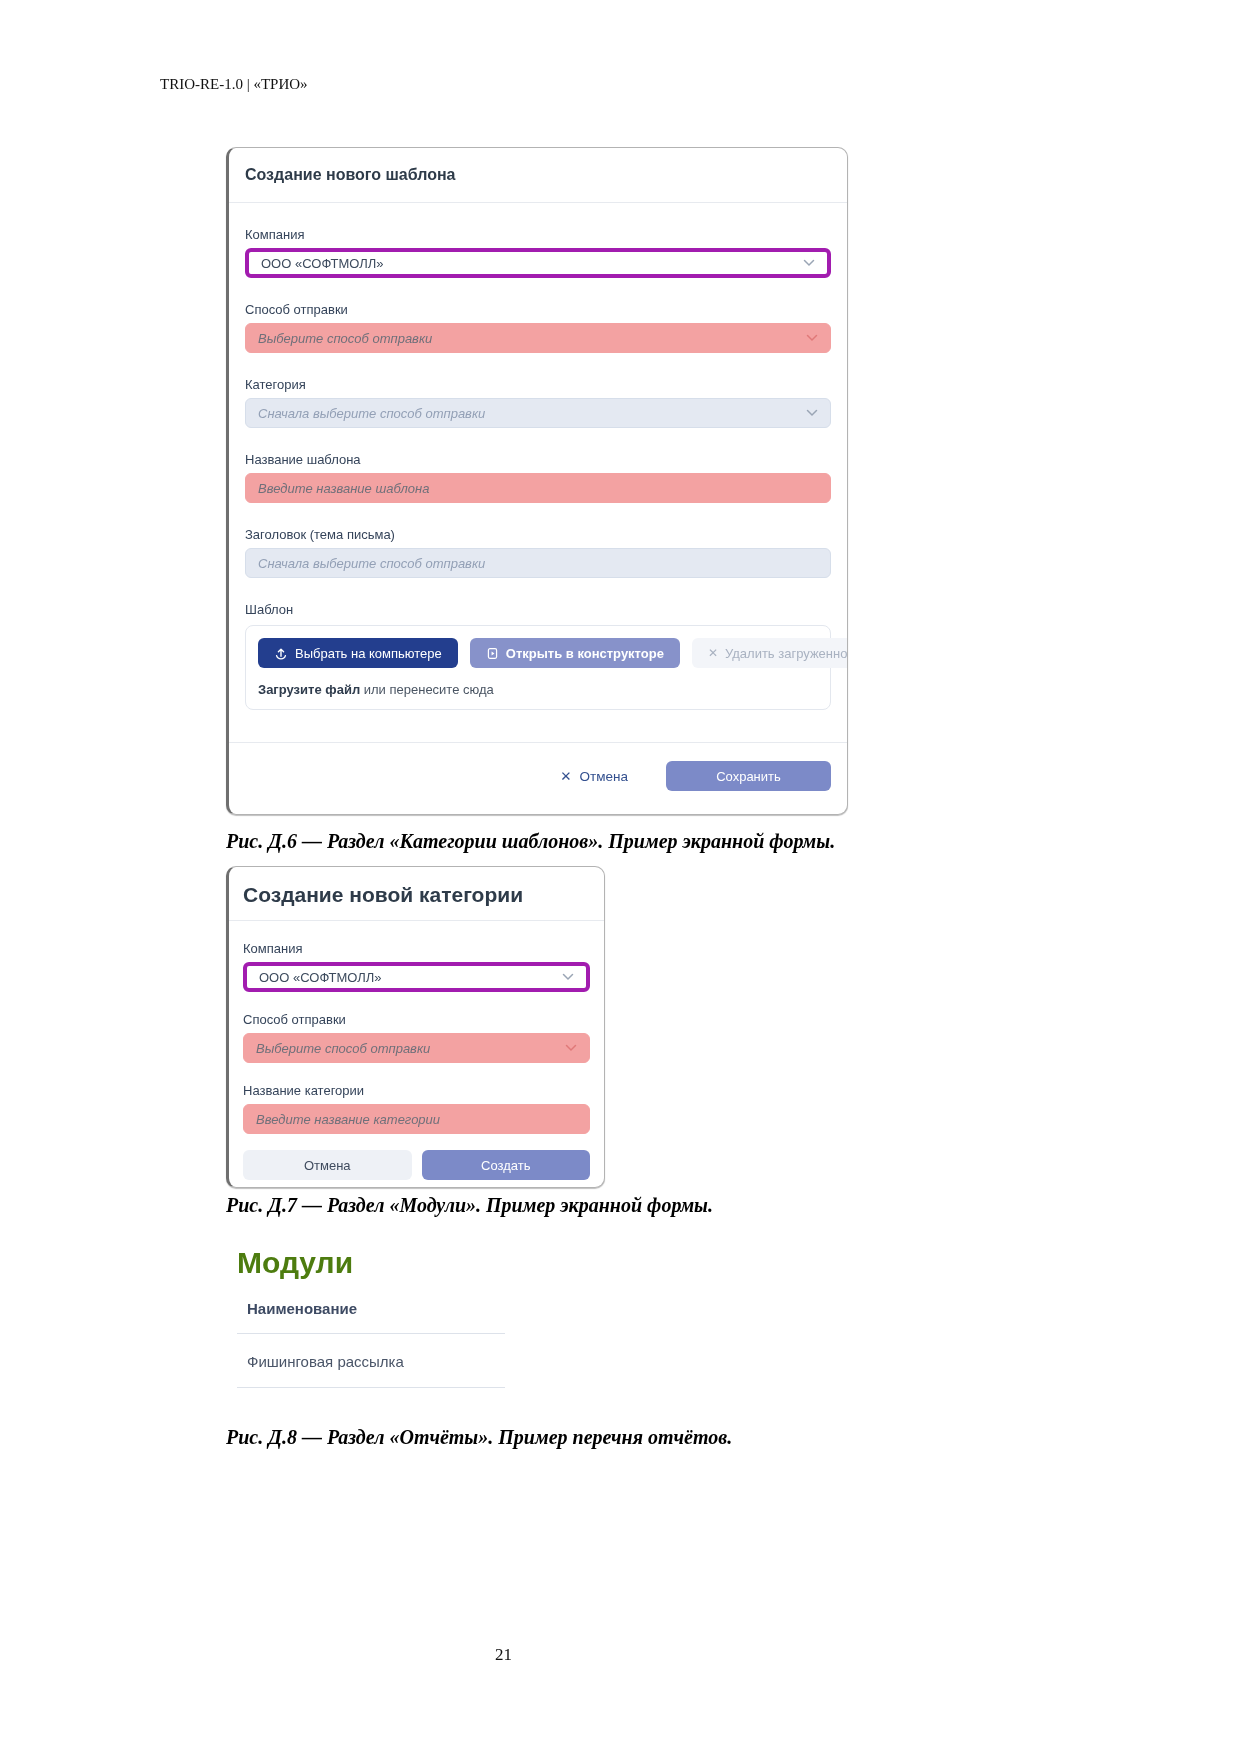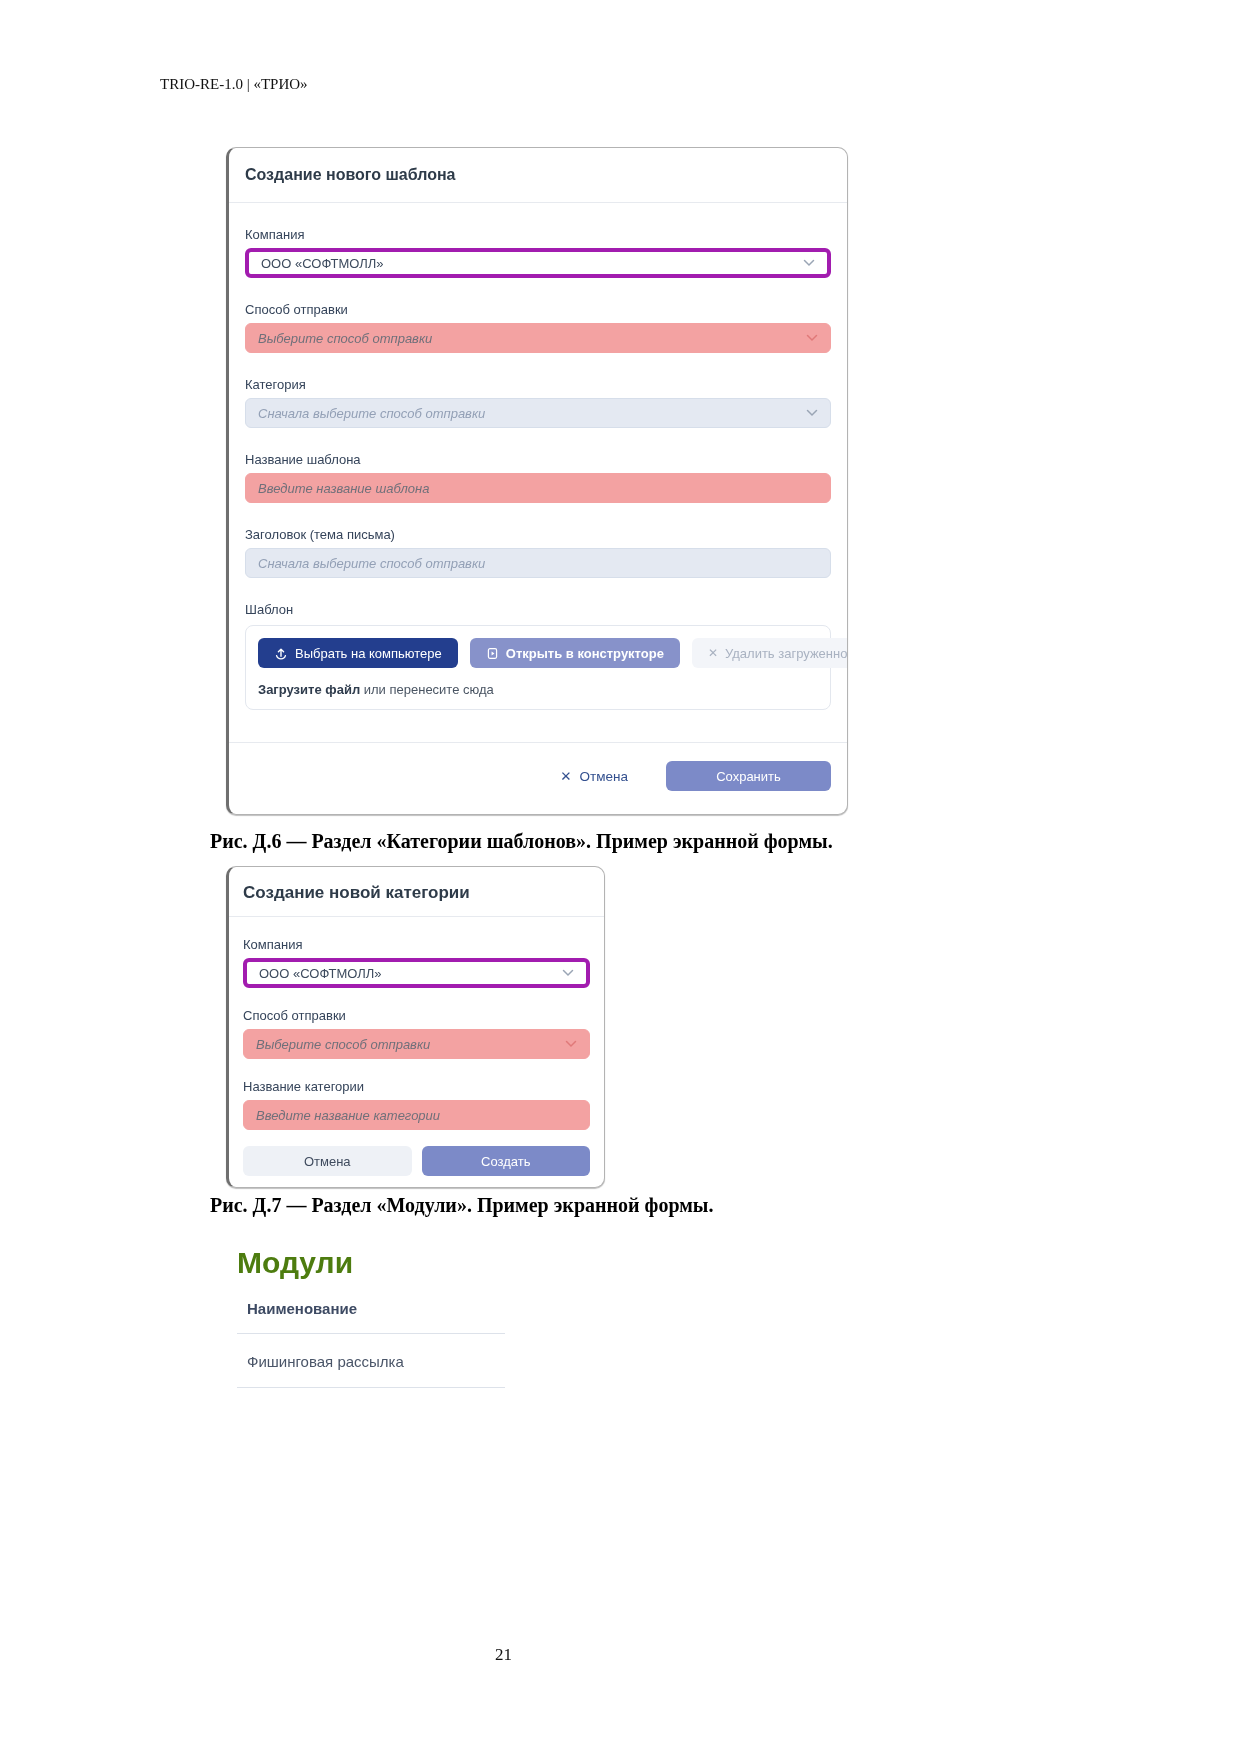--- a/index.html
+++ b/index.html
@@ -7,38 +7,39 @@
   .page {
     position:relative; width:1007px; height:1755px; background:#ffffff;
     font-family:"Liberation Sans", sans-serif; overflow:hidden;
   }
   
   .doc-header {
     position:absolute; left:160px; top:76px;
     font-family:"Liberation Serif", serif; font-size:15px; color:#111;
   }
   .caption {
-    position:absolute; left:210px;
+    position:absolute; left:226px;
     font-family:"Liberation Serif", serif; font-weight:bold; font-size:20px; color:#000;
     white-space:nowrap;
+    font-style:italic;
   }
   .page-num {
     position:absolute; left:0; top:1645px; width:100%; text-align:center;
     font-family:"Liberation Serif", serif; font-size:17px; color:#111;
   }
   
   .fig {
     position:absolute; background:#fff; border-radius:10px;
     border:1px solid #b3b3b3; border-left:3px solid #6f6f6f;
     box-shadow:0 1px 1px rgba(0,0,0,.25); overflow:hidden;
   }
   .fig1 { left:226px; top:147px; width:622px; height:668px; padding:18px 16px 0; }
   .fig2 { left:226px; top:866px; width:379px; height:322px; padding:16px 14px 0; }
   .modal-title { font-size:16px; font-weight:bold; color:#2e3b49; }
-  .fig2 .modal-title { font-size:17px; }
+  .fig2 .modal-title { font-size:21px; }
   .hr { height:1px; background:#e7eaef; margin:18px -16px 0; }
   .fig2 .hr { margin:13px -14px 0; }
   .lbl { display:block; font-size:13px; color:#35445a; margin-top:24px; }
   .fig2 .lbl { margin-top:20px; }
   .ctl {
     margin-top:6px; height:30px; width:100%; border-radius:6px;
     display:flex; align-items:center; padding:0 12px; font-size:13px;
     justify-content:space-between;
   }
   .sel-white { background:#fff; border:4px solid #a21caf; color:#3c4a5d; }
@@ -221,16 +222,17 @@
   </section>
 
   <div class="caption" style="top:1194px">Рис. Д.7 — Раздел «Модули». Пример экранной формы.</div>
 
   <div class="modules-title">Модули</div>
   <div class="modules-table">
     <div class="modules-head">Наименование</div>
     <div class="modules-row">Фишинговая рассылка</div>
   </div>
 
+  <div class="caption" style="top:1426px">Рис. Д.8 — Раздел «Отчёты». Пример перечня отчётов.</div>
 
   <div class="page-num">21</div>
 
 </div>
 
 </body></html>

